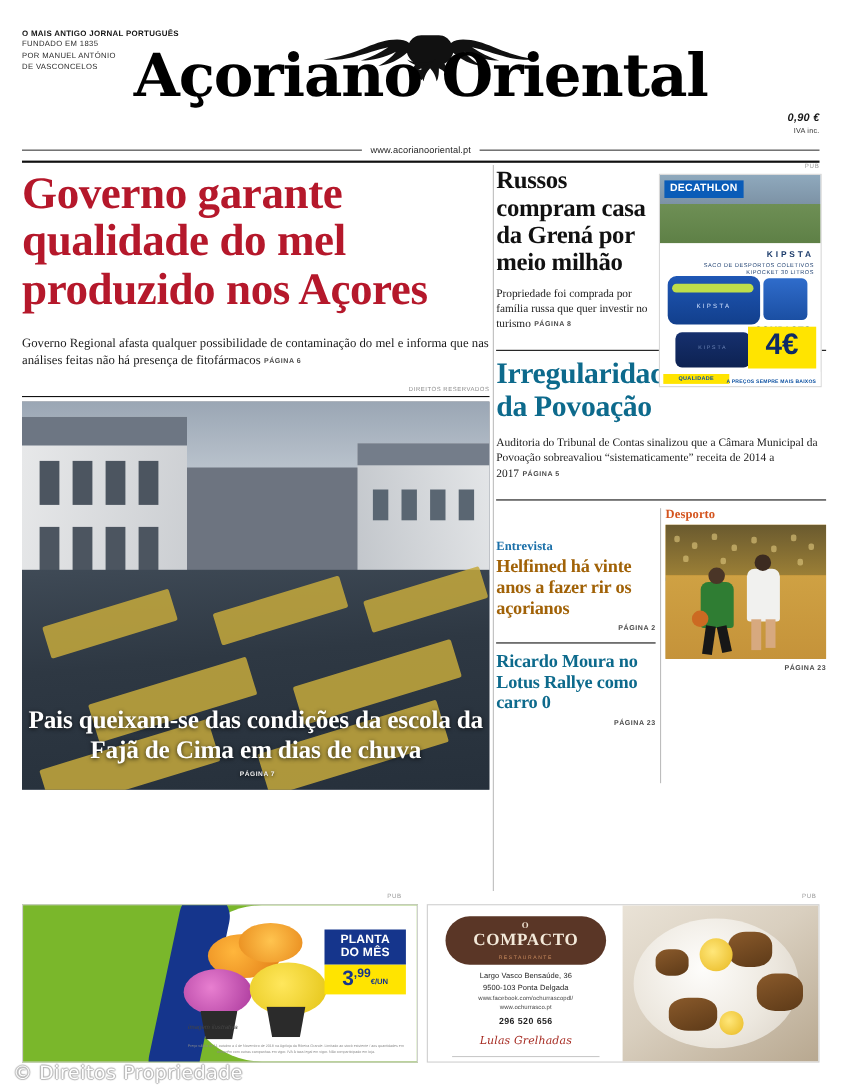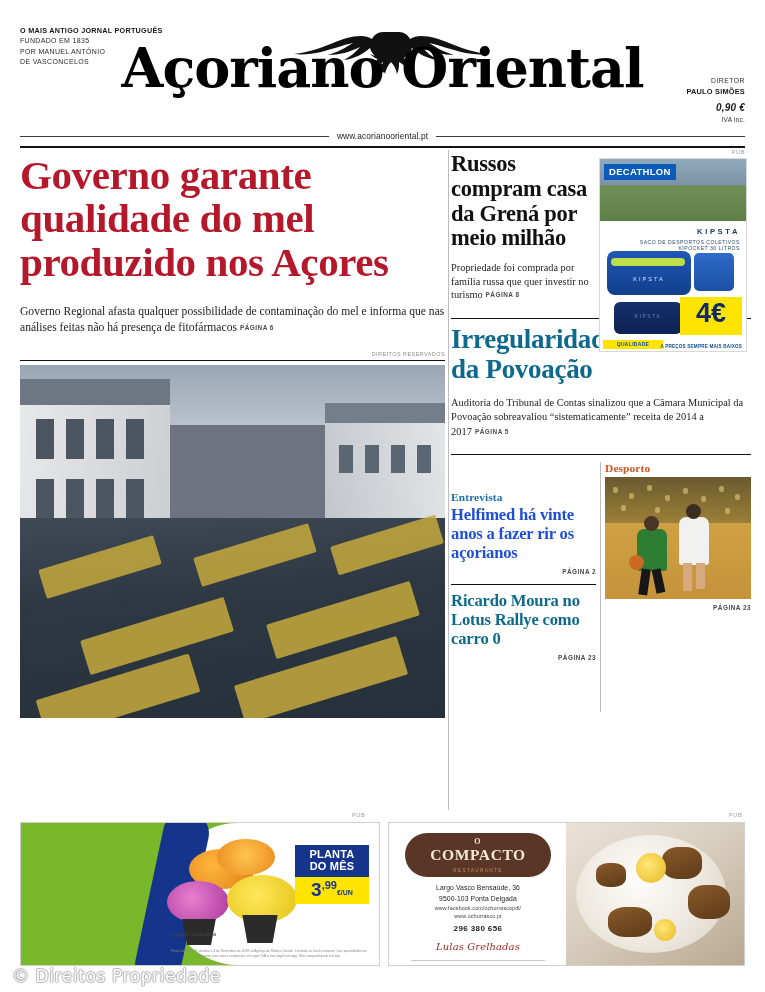--- a/index.html
+++ b/index.html
@@ -153,21 +153,21 @@
   }
   .teal-sub{font-size:10.4px;line-height:1.42;margin-top:12px;color:#1b1b1b;}
 
   
   .kicker{
     font-weight:bold;font-size:11.4px;letter-spacing:.1px;margin-bottom:3px;
   }
   .kicker.blue{color:#1a6fa8;}
   .kicker.orange{color:#d4541e;}
 
-  .small-hl{font-weight:bold;font-size:16.6px;line-height:1.14;letter-spacing:-.2px;color:#1d4ed8;}
+  .small-hl{font-weight:bold;font-size:16.6px;line-height:1.14;letter-spacing:-.2px;color:#a16207;}
   .small-hl.teal{color:#0d6a8c;}
   .pg-right{text-align:right;margin-top:5px;}
 
   
   .photo-credit{
     font-family:"Liberation Sans", sans-serif;font-size:5.4px;color:#8c8c8c;
     letter-spacing:.5px;text-align:right;line-height:1;margin-bottom:2px;
   }
   .main-photo{position:relative;width:425px;height:353px;overflow:hidden;background:#6d7480;}
   .mp-sky{position:absolute;left:0;top:0;width:100%;height:60px;background:linear-gradient(#9aa6b4,#b9c2cc);}
@@ -272,24 +272,20 @@
   <div class="masthead">
 
     <div class="mh-left">
       <div class="l1">O MAIS ANTIGO JORNAL PORTUGUÊS</div>
       <div class="l2">FUNDADO EM 1835</div>
       <div class="l3">POR MANUEL ANTÓNIO</div>
       <div class="l4">DE VASCONCELOS</div>
     </div>
 
 
-    <div class="mh-dir">
-      <div class="d1">DIRETOR</div>
-      <div class="d2">PAULO SIMÕES</div>
-    </div>
 
     <div class="mh-price">
       <div class="p1">0,90 €</div>
       <div class="p2">IVA inc.</div>
     </div>
 
     <div class="logo-wrap">
       <svg class="eagle" width="300" height="56" viewBox="0 0 300 56">
         <g fill="#111">
           <path d="M150 14c-5 0-9 3-11 7-3-2-7-3-11-3-10 0-18 3-28 7-12 5-24 9-39 11 9 1 18 0 27-2 12-3 22-7 32-9-8 5-15 9-25 12 11 0 22-3 32-8-4 5-9 9-16 13 10-1 19-6 26-12 1 4 4 8 8 10-3 4-5 9-5 13 3-4 6-7 10-9 0 4 0 8 2 12 1-5 3-9 6-12 3 3 5 7 6 12 2-4 2-8 2-12 4 2 7 5 10 9 0-4-2-9-5-13 4-2 7-6 8-10 7 6 16 11 26 12-7-4-12-8-16-13 10 5 21 8 32 8-10-3-17-7-25-12 10 2 20 6 32 9 9 2 18 3 27 2-15-2-27-6-39-11-10-4-18-7-28-7-4 0-8 1-11 3-2-4-6-7-11-7z"></path>
@@ -346,20 +342,24 @@
             </div>
             <div class="mp-ground">
               <div class="mp-hatch" style="left:20px;top:34px;width:120px;height:30px;"></div>
               <div class="mp-hatch" style="left:175px;top:22px;width:120px;height:30px;"></div>
               <div class="mp-hatch" style="left:312px;top:12px;width:110px;height:30px;"></div>
               <div class="mp-hatch" style="left:62px;top:100px;width:150px;height:36px;"></div>
               <div class="mp-hatch" style="left:248px;top:84px;width:150px;height:36px;"></div>
               <div class="mp-hatch" style="left:18px;top:158px;width:160px;height:40px;"></div>
               <div class="mp-hatch" style="left:216px;top:142px;width:170px;height:40px;"></div>
             </div>
+            <div class="mp-cap">
+              <span>Pais queixam-se das condições da escola da Fajã de Cima em dias de chuva</span>
+              <span class="pg">PÁGINA 7</span>
+            </div>
           </div>
         </div>
       </div>
 
       <div class="gap"></div>
       <div class="vrule" style="height:660px;"></div>
       <div class="gap"></div>
 
       <div class="col-b">
         <div class="b-hl">Russos compram casa da Grená por meio milhão</div>
@@ -508,21 +508,21 @@
         <div class="ch-oval">
           <div class="o">O</div>
           <div class="c">COMPACTO</div>
           <div class="r">RESTAURANTE</div>
         </div>
         <div class="ch-info">
           <div>Largo Vasco Bensaúde, 36</div>
           <div>9500-103 Ponta Delgada</div>
           <div class="ch-web">www.facebook.com/ochurrascopdl/</div>
           <div class="ch-web">www.ochurrasco.pt</div>
-          <div class="ch-phone">296 380 656</div>
+          <div class="ch-phone">296 520 656</div>
           <div class="ch-script">Lulas Grelhadas</div>
           <div class="ch-sep"></div>
           <div class="ch-bon">
 
             <div class="item">
               <div class="t">&nbsp;</div>
 
             </div>
           </div>
         </div>

